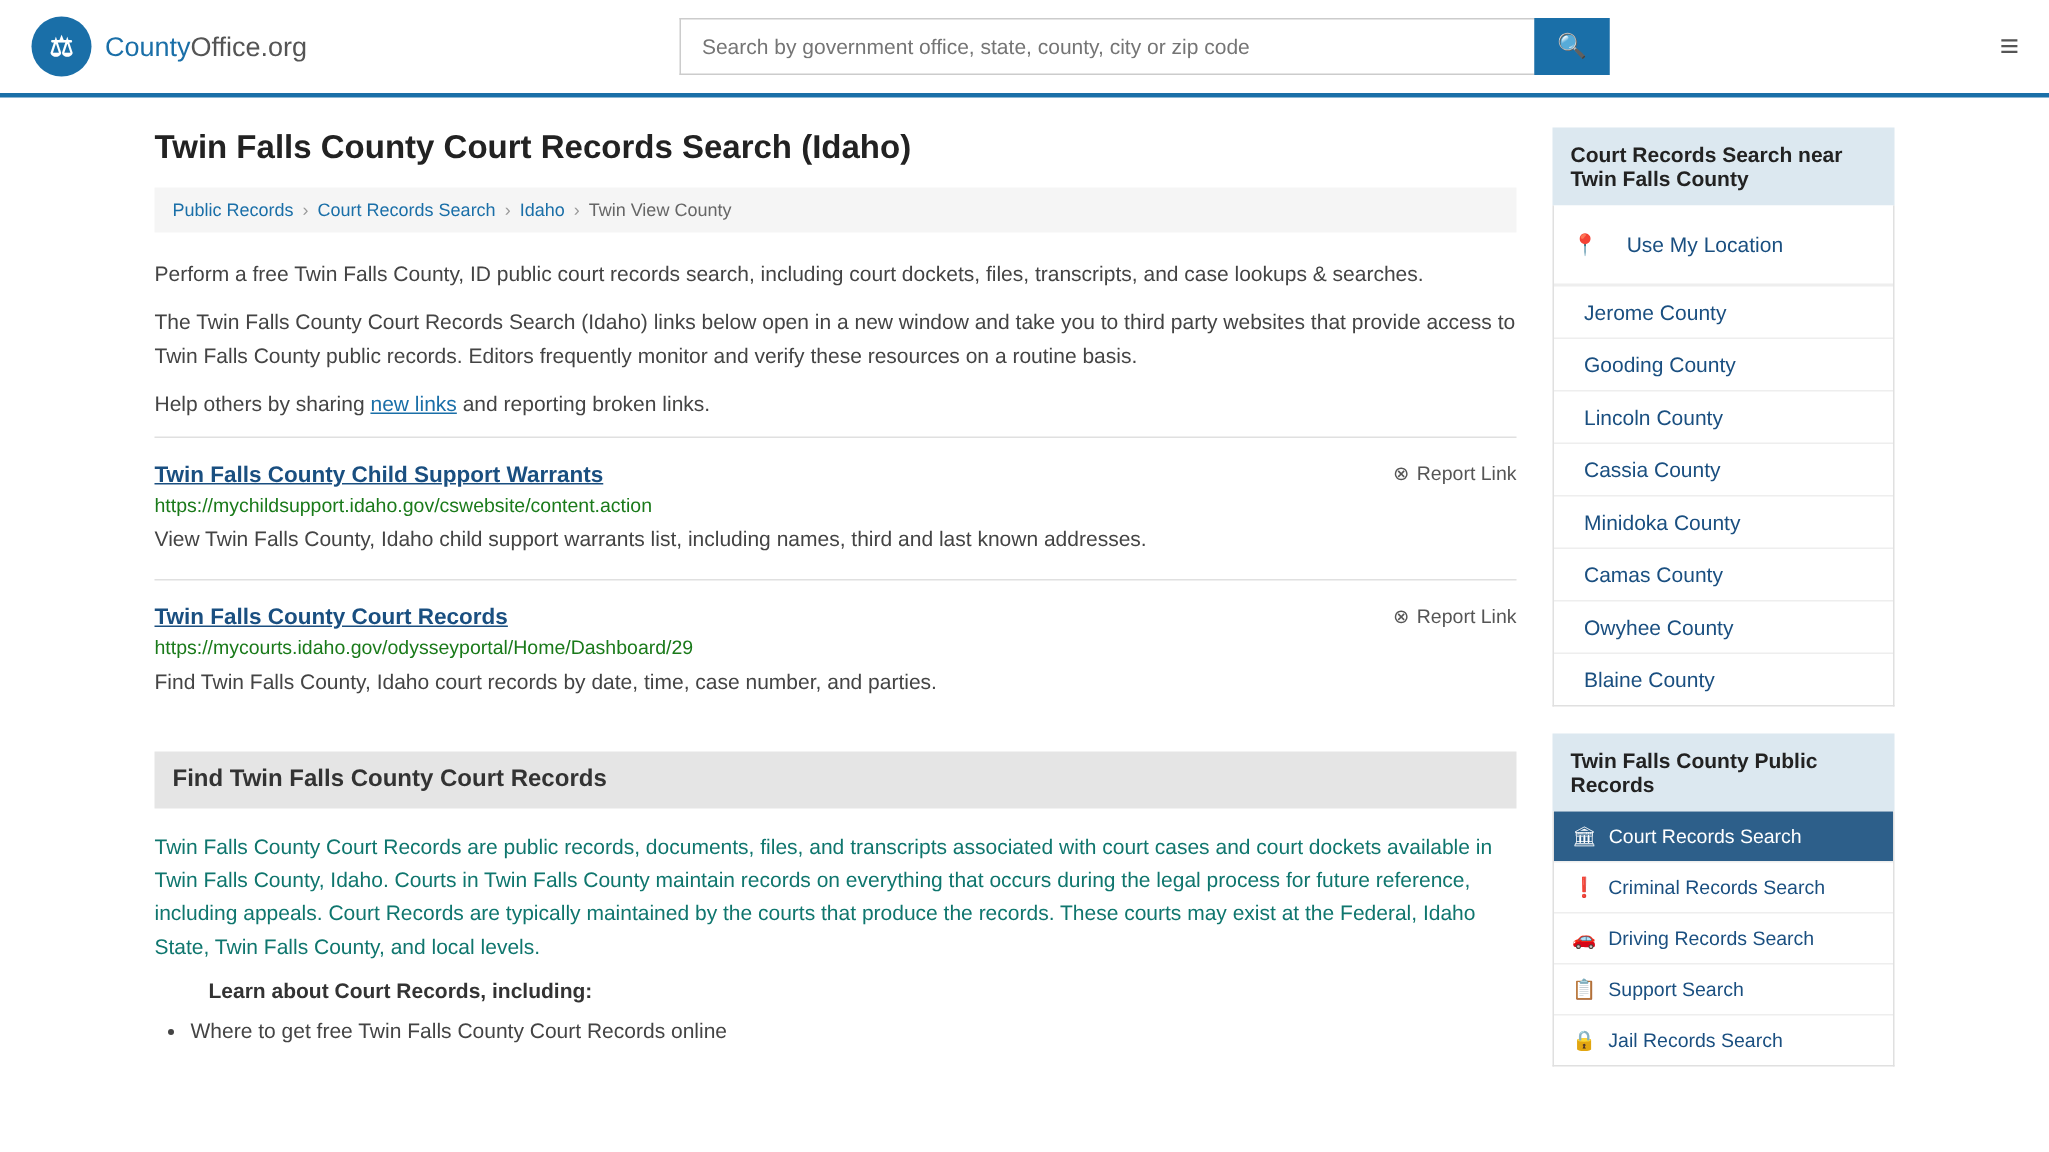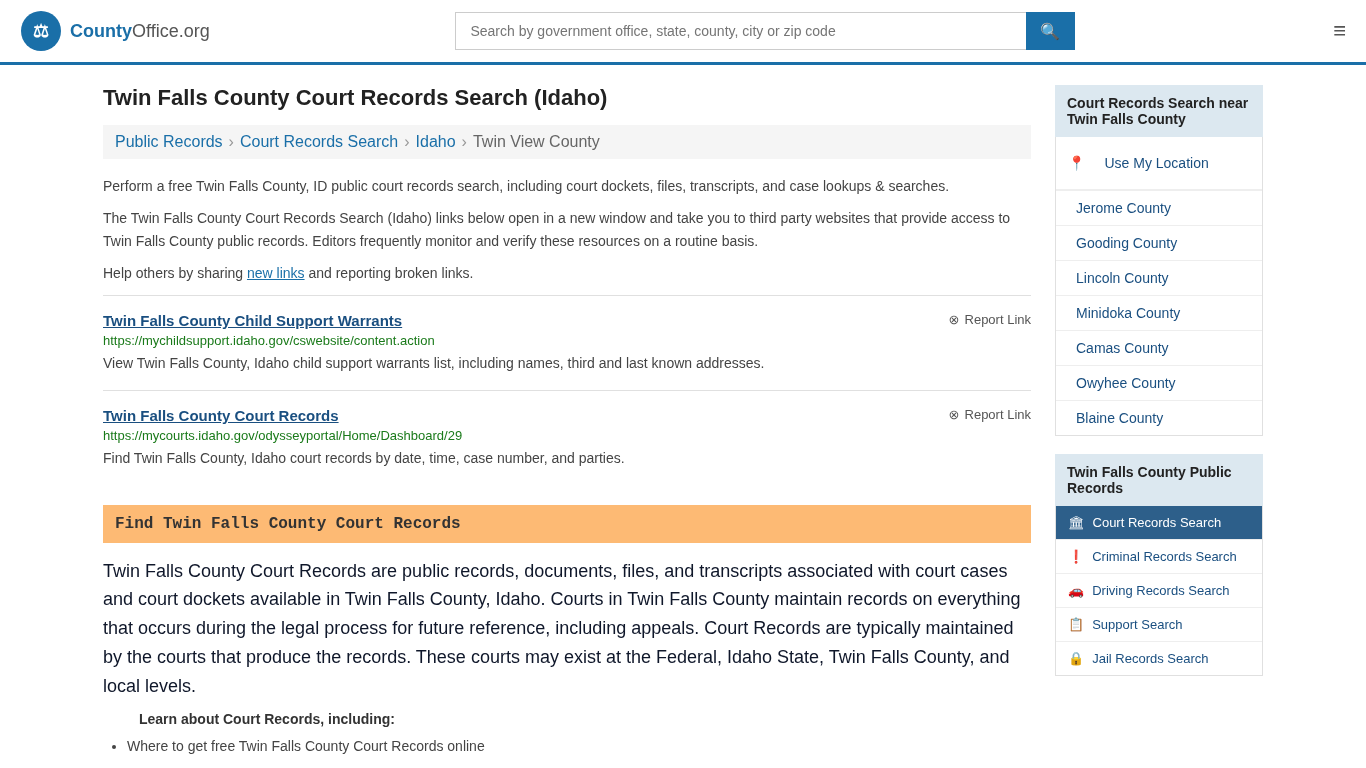--- a/index.html
+++ b/index.html
@@ -60,38 +60,38 @@
       display: flex;
       max-width: 1200px;
       margin: 0 auto;
       padding: 20px 20px;
       gap: 24px;
     }
     .main-content {
       flex: 1;
     }
     .sidebar {
-      width: 208px;
+      width: 228px;
       flex-shrink: 0;
     }
 
     
     .page-title {
       font-size: 22px;
       font-weight: bold;
       color: #222;
       margin-bottom: 14px;
     }
 
     
     .breadcrumb {
       background: #f5f5f5;
       padding: 8px 12px;
       margin-bottom: 16px;
-      font-size: 16px;
+      font-size: 12px;
       color: #666;
       display: flex;
       align-items: flex-start;
       gap: 4px;
       flex-wrap: wrap;
     }
     .breadcrumb a {
       color: #1a6fa8;
       text-decoration: none;
     }
@@ -143,32 +143,31 @@
       margin-bottom: 5px;
     }
     .record-desc {
       font-size: 14px;
       color: #444;
       line-height: 1.5;
     }
 
     
     .find-section-title {
-      background: #fdba74;
+      background: #e5e5e5;
       font-size: 16px;
       font-weight: bold;
       color: #333;
       padding: 10px 12px;
       margin: 20px 0 14px 0;
-      font-family: Liberation Mono, monospace;
     }
     .find-body-text {
-      font-size: 18px;
+      font-size: 14px;
       line-height: 1.6;
-      color: #0f172a;
+      color: #0f766e;
       margin-bottom: 10px;
     }
     .learn-about {
       font-size: 14px;
       font-weight: bold;
       color: #333;
       margin-bottom: 8px;
       padding-left: 36px;
     }
     .bullet-list {
@@ -258,21 +257,21 @@
 <body>
 
 <div class="header">
   <div class="logo-area">
 
     <svg class="logo-icon" viewBox="0 0 42 42" xmlns="http://www.w3.org/2000/svg">
       <circle cx="21" cy="21" r="20" fill="#1a6fa8"></circle>
       <text x="21" y="27" text-anchor="middle" fill="white" font-size="18" font-family="Arial" font-weight="bold">⚖</text>
     </svg>
     <div>
-      <span style="font-size:18px;font-weight:bold;color:#1a6fa8;">County</span><span style="font-size:18px;color:#555;">Office.org</span>
+      <span style="font-size:18px;font-weight:normal;color:#1a6fa8;">County</span><span style="font-size:18px;color:#555;">Office.org</span>
     </div>
   </div>
   <div class="search-bar-area">
     <input class="search-input" type="text" placeholder="Search by government office, state, county, city or zip code" style="">
     <button class="search-button">🔍</button>
   </div>
   <span class="menu-icon">≡</span>
 </div>
 
 <div class="page-content">
@@ -358,20 +357,26 @@
       </li>
       <li>
         <a href="#">
           <span class="icon-bullet"></span>
           <span>Lincoln County</span>
         </a>
       </li>
       <li>
         <a href="#">
           <span class="icon-bullet"></span>
+          <span>Cassia County</span>
+        </a>
+      </li>
+      <li>
+        <a href="#">
+          <span class="icon-bullet"></span>
           <span>Minidoka County</span>
         </a>
       </li>
       <li>
         <a href="#">
           <span class="icon-bullet"></span>
           <span>Camas County</span>
         </a>
       </li>
       <li>

